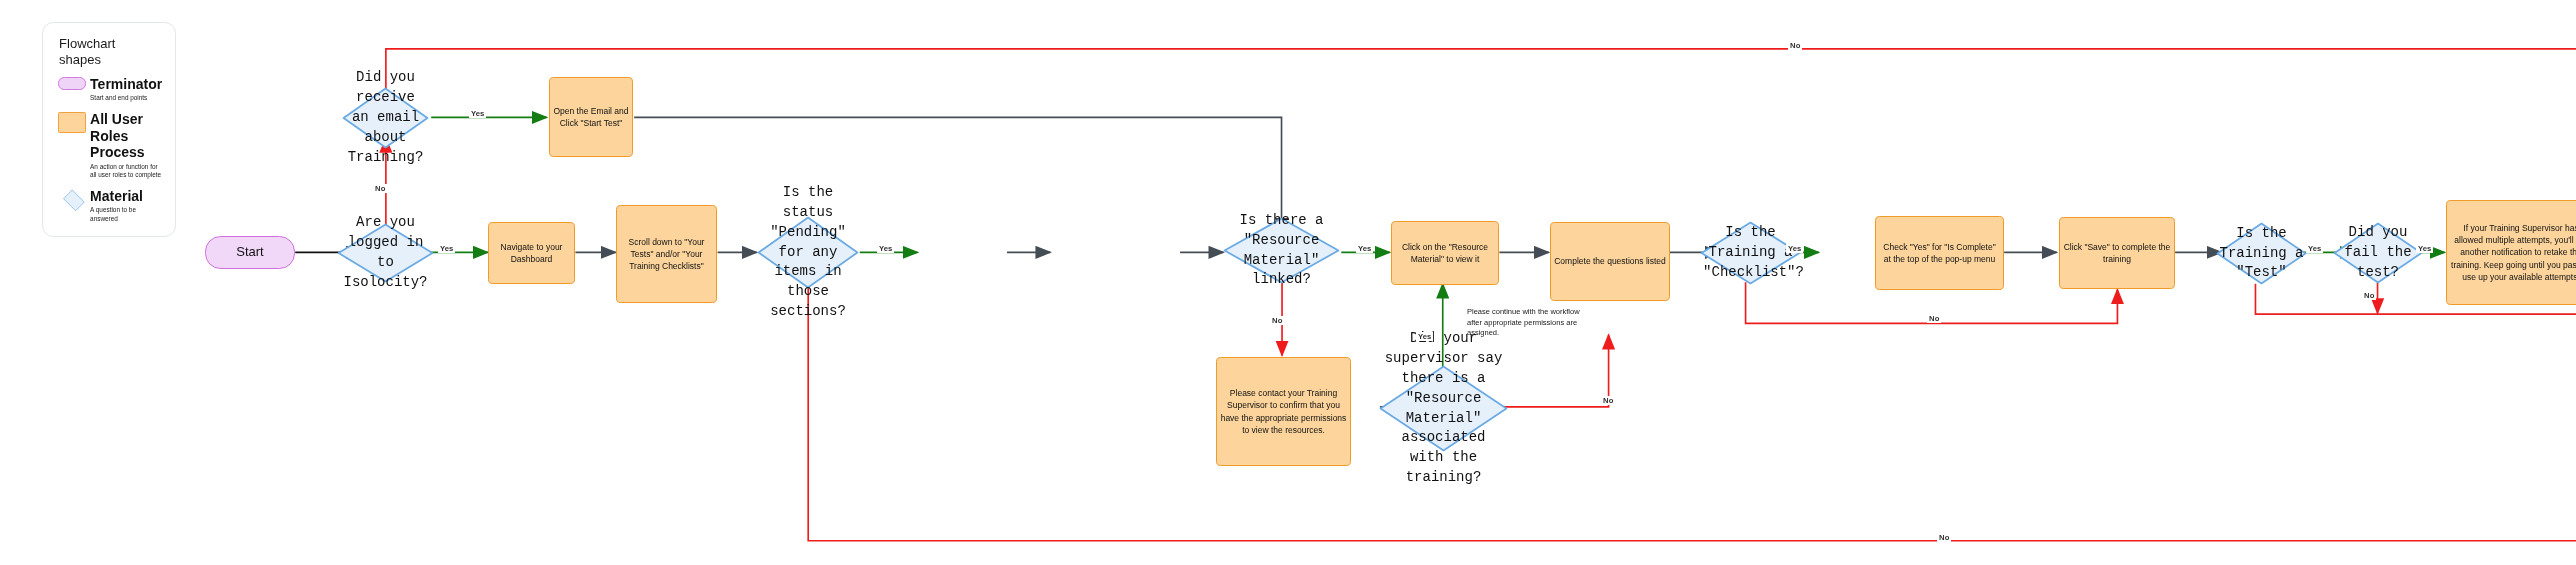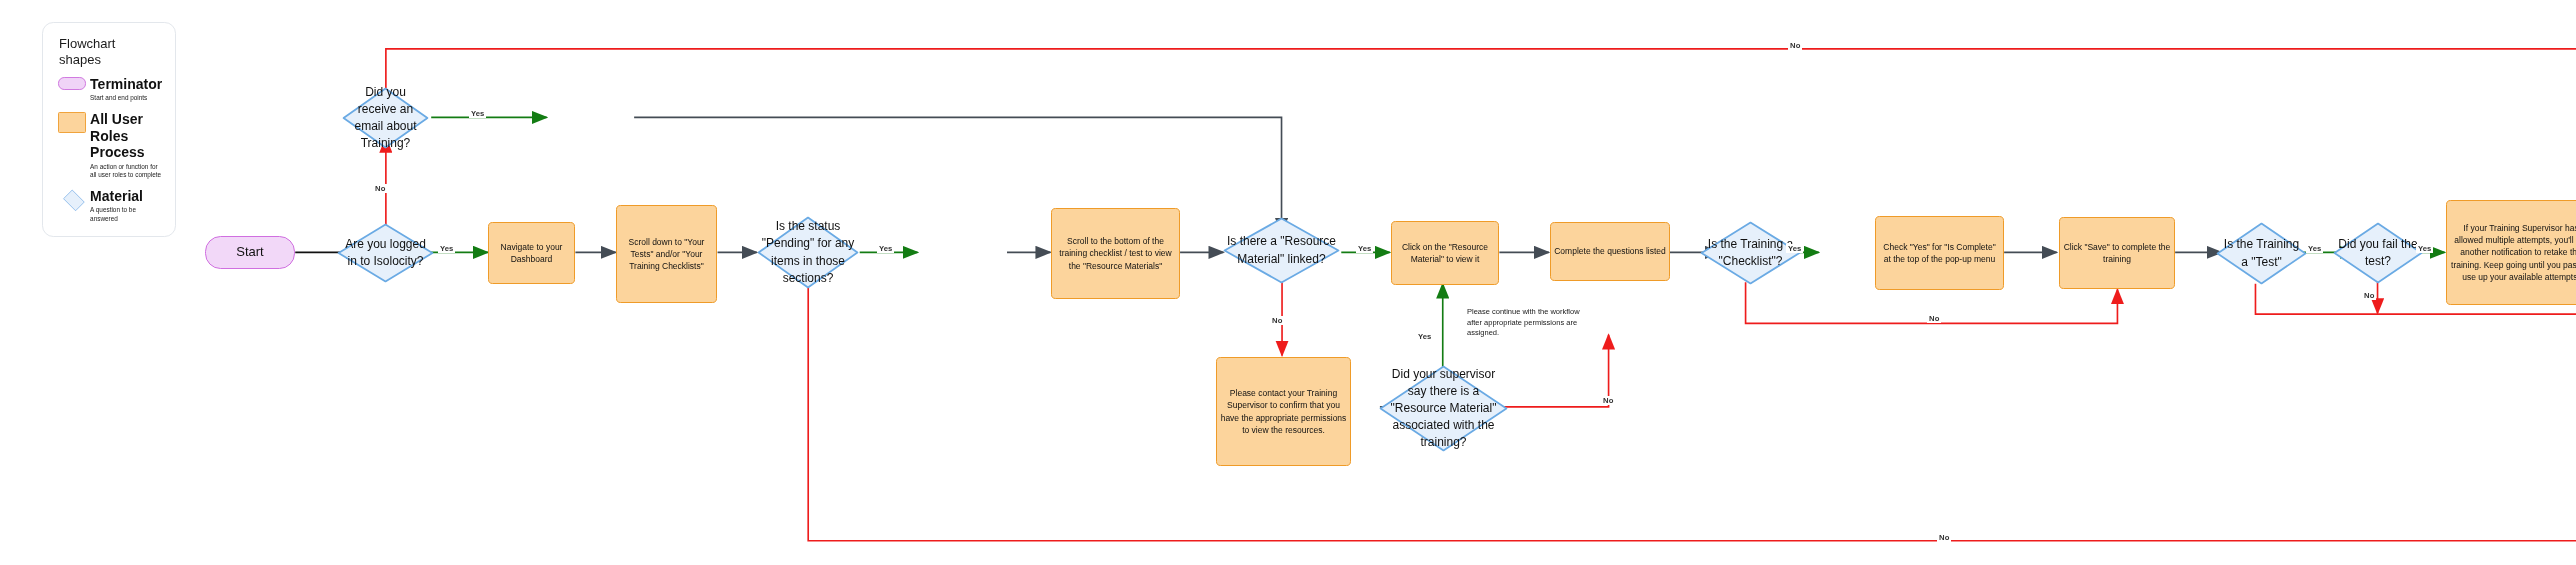--- a/index.html
+++ b/index.html
@@ -98,22 +98,23 @@
     background: #fcd49c;
     border: 1.3px solid #ef9b28;
     border-radius: 4.6px;
     font-size: 8.5px;
     line-height: 1.42;
   }
 
   .decision {
     background: transparent;
     border: none;
-    font-size: 12px;
+    font-size: 14px;
     line-height: 1.42;
+    font-family: Liberation Mono, monospace;
   }
   .decision .dia {
     position: absolute;
     left: 0; top: 0; width: 100%; height: 100%;
     z-index: 0;
   }
   .decision .txt { position: relative; z-index: 1; }
 
   .edge-label {
     position: absolute;
@@ -266,53 +267,53 @@
     <div class="txt">Are you logged in to Isolocity?</div>
   </div>
 
   <div class="node decision" style="left:342px; top:87px; width:87px; height:62px;">
     <svg class="dia" viewBox="0 0 168 120" preserveAspectRatio="none">
       <polygon points="84,3 165,60 84,117 3,60" fill="#e6f0fb" stroke="#6aaae4" stroke-width="3.4" stroke-linejoin="round"></polygon>
     </svg>
     <div class="txt">Did you receive an email about Training?</div>
   </div>
 
+  <div class="node process" style="left:549px; top:77px; width:84px; height:80px;">
+    <div class="txt">Open the Email and Click "Start Test"</div>
+  </div>
 
   <div class="node process" style="left:488px; top:222px; width:87px; height:62px;">
     <div class="txt">Navigate to your Dashboard</div>
   </div>
 
   <div class="node process" style="left:616px; top:205px; width:101px; height:98px;">
     <div class="txt">Scroll down to "Your Tests" and/or "Your Training Checklists"</div>
   </div>
 
   <div class="node decision" style="left:757px; top:216px; width:102px; height:73px;">
     <svg class="dia" viewBox="0 0 198 142" preserveAspectRatio="none">
       <polygon points="99,3 195,71 99,139 3,71" fill="#e6f0fb" stroke="#6aaae4" stroke-width="3.4" stroke-linejoin="round"></polygon>
     </svg>
     <div class="txt">Is the status "Pending" for any items in those sections?</div>
   </div>
 
 
-  <div class="node process" style="left:1051px; top:208px; width:129px; height:91px;">
-    <div class="txt">Scroll to the bottom of the training checklist / test to view the "Resource Materials"</div>
-  </div>
 
   <div class="node decision" style="left:1223px; top:217px; width:117px; height:67px;">
     <svg class="dia" viewBox="0 0 228 130" preserveAspectRatio="none">
       <polygon points="114,3 225,65 114,127 3,65" fill="#e6f0fb" stroke="#6aaae4" stroke-width="3.4" stroke-linejoin="round"></polygon>
     </svg>
     <div class="txt">Is there a "Resource Material" linked?</div>
   </div>
 
   <div class="node process" style="left:1391px; top:221px; width:108px; height:64px;">
     <div class="txt">Click on the "Resource Material" to view it</div>
   </div>
 
-  <div class="node process" style="left:1550px; top:222px; width:120px; height:59px;">
+  <div class="node process" style="left:1550px; top:222px; width:120px; height:79px;">
     <div class="txt">Complete the questions listed</div>
   </div>
 
   <div class="node decision" style="left:1379px; top:365px; width:129px; height:87px;">
     <svg class="dia" viewBox="0 0 250 168" preserveAspectRatio="none">
       <polygon points="125,3 247,84 125,165 3,84" fill="#e6f0fb" stroke="#6aaae4" stroke-width="3.4" stroke-linejoin="round"></polygon>
     </svg>
     <div class="txt">Did your supervisor say there is a "Resource Material" associated with the training?</div>
   </div>
 

